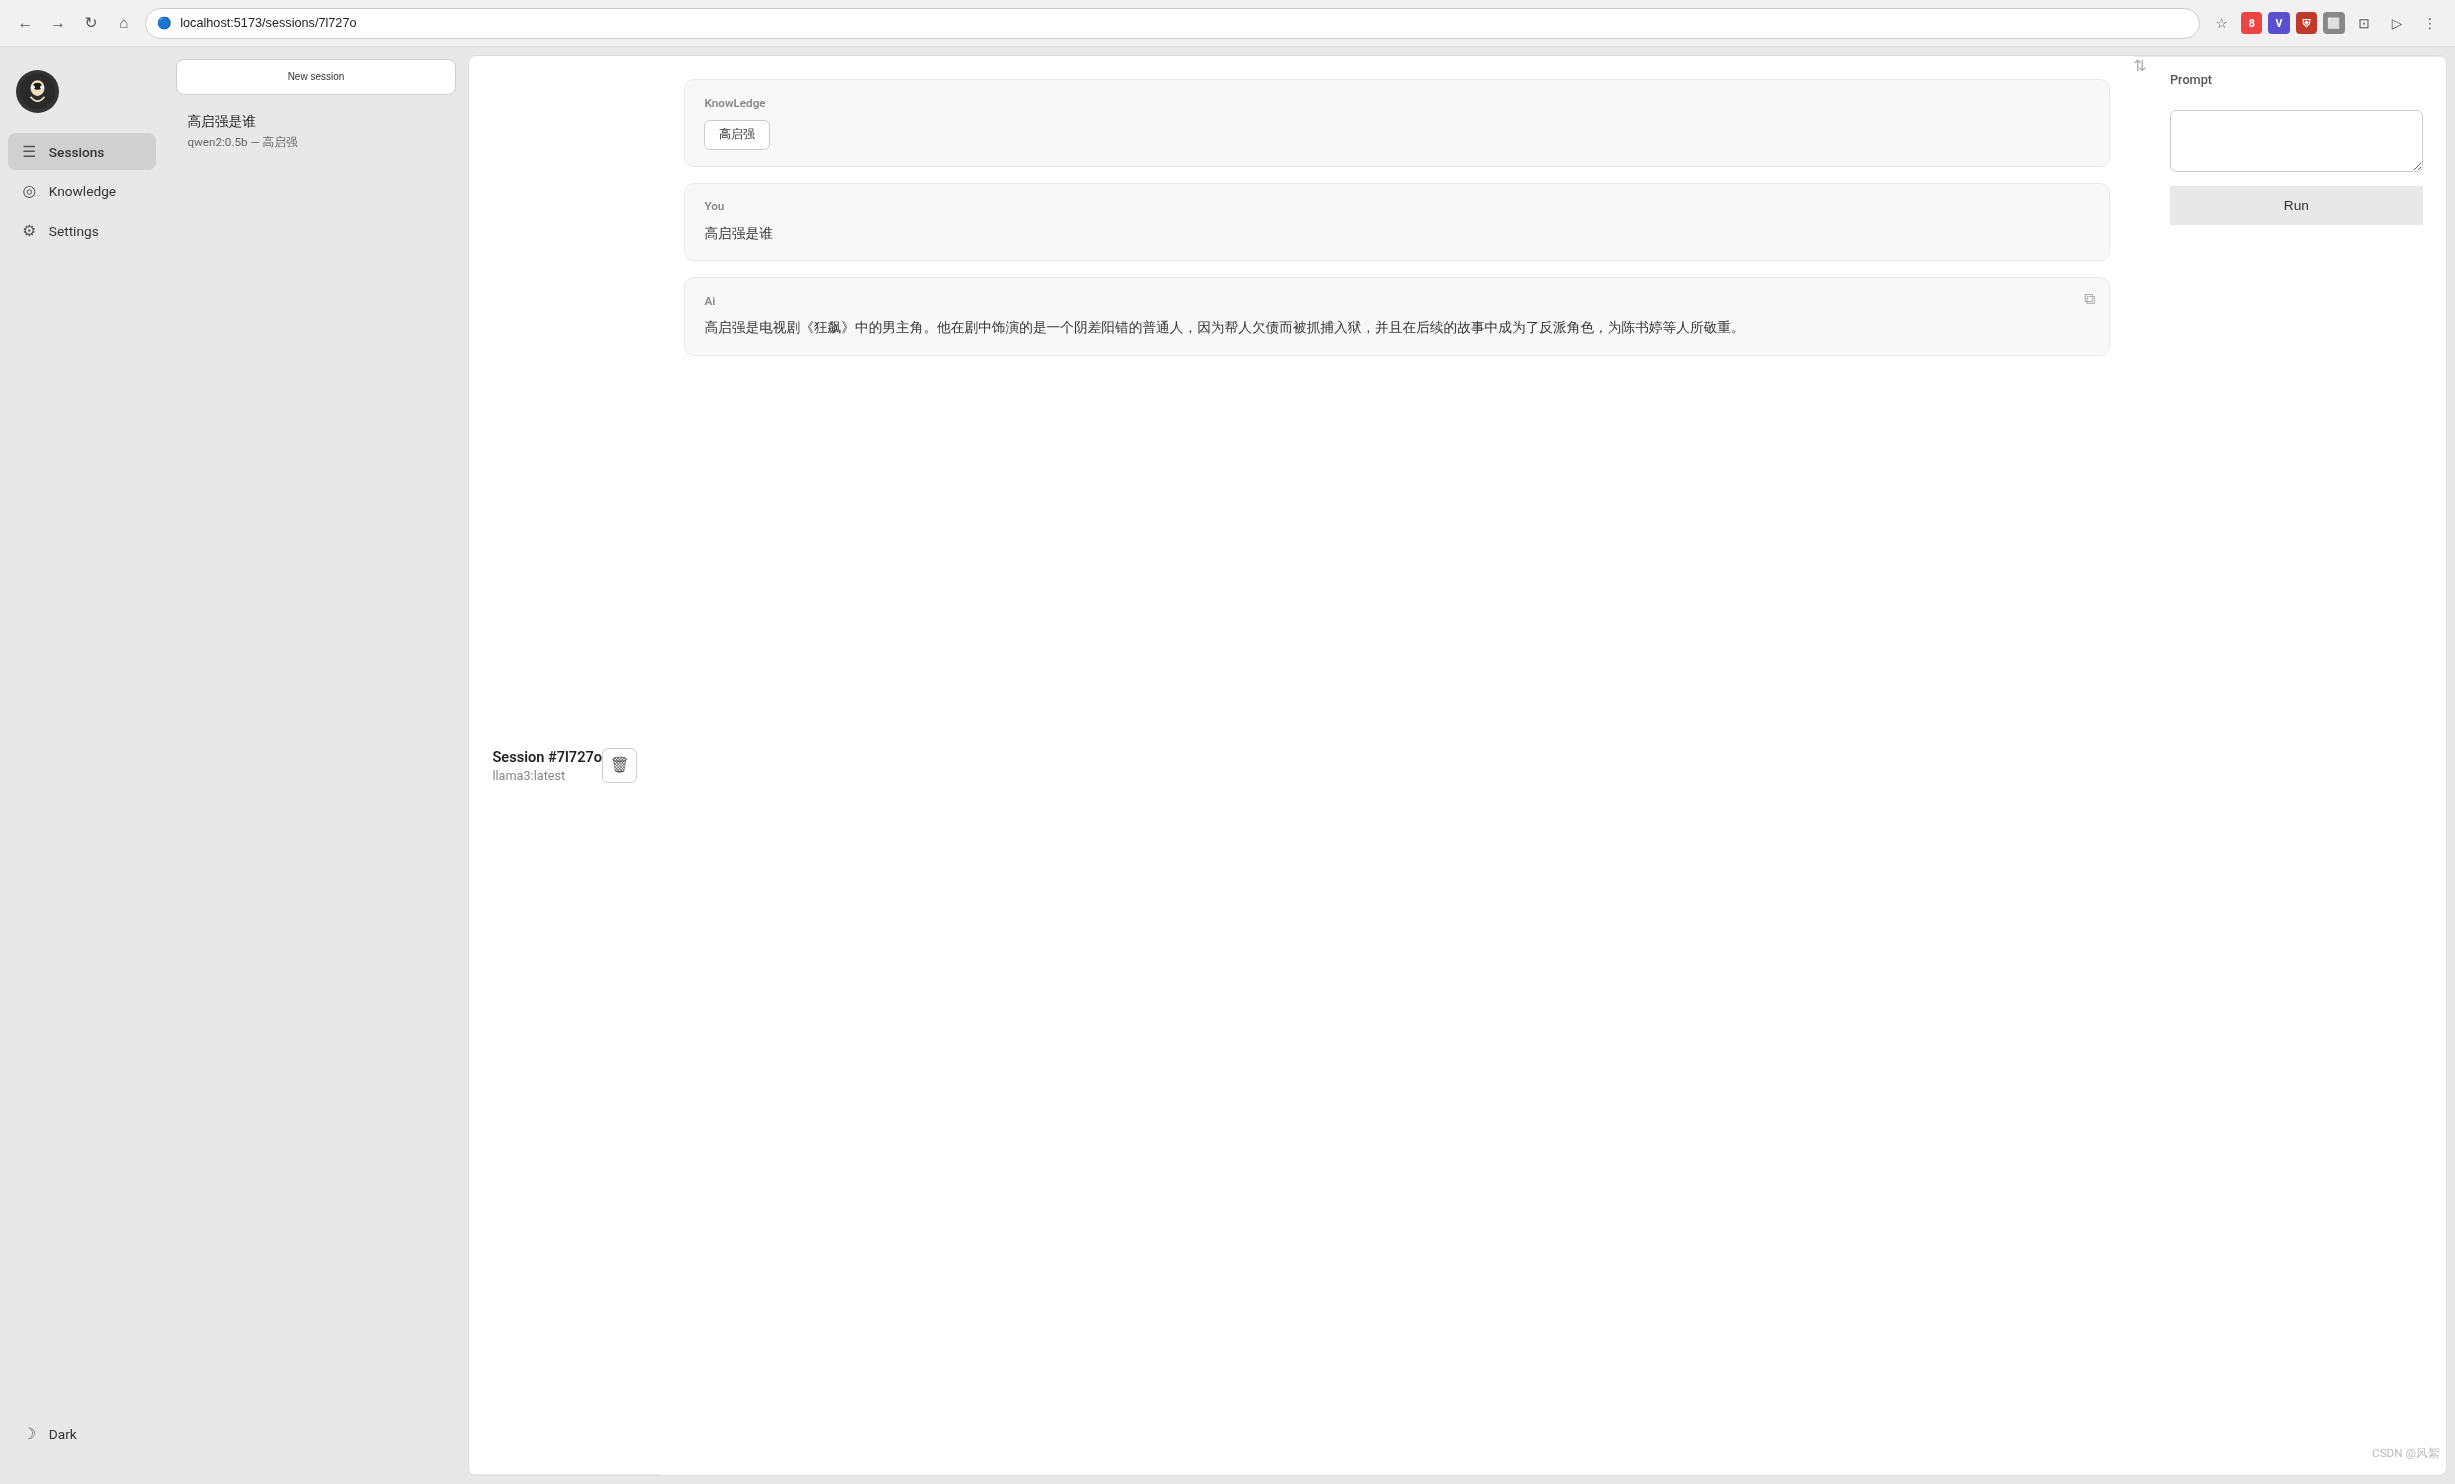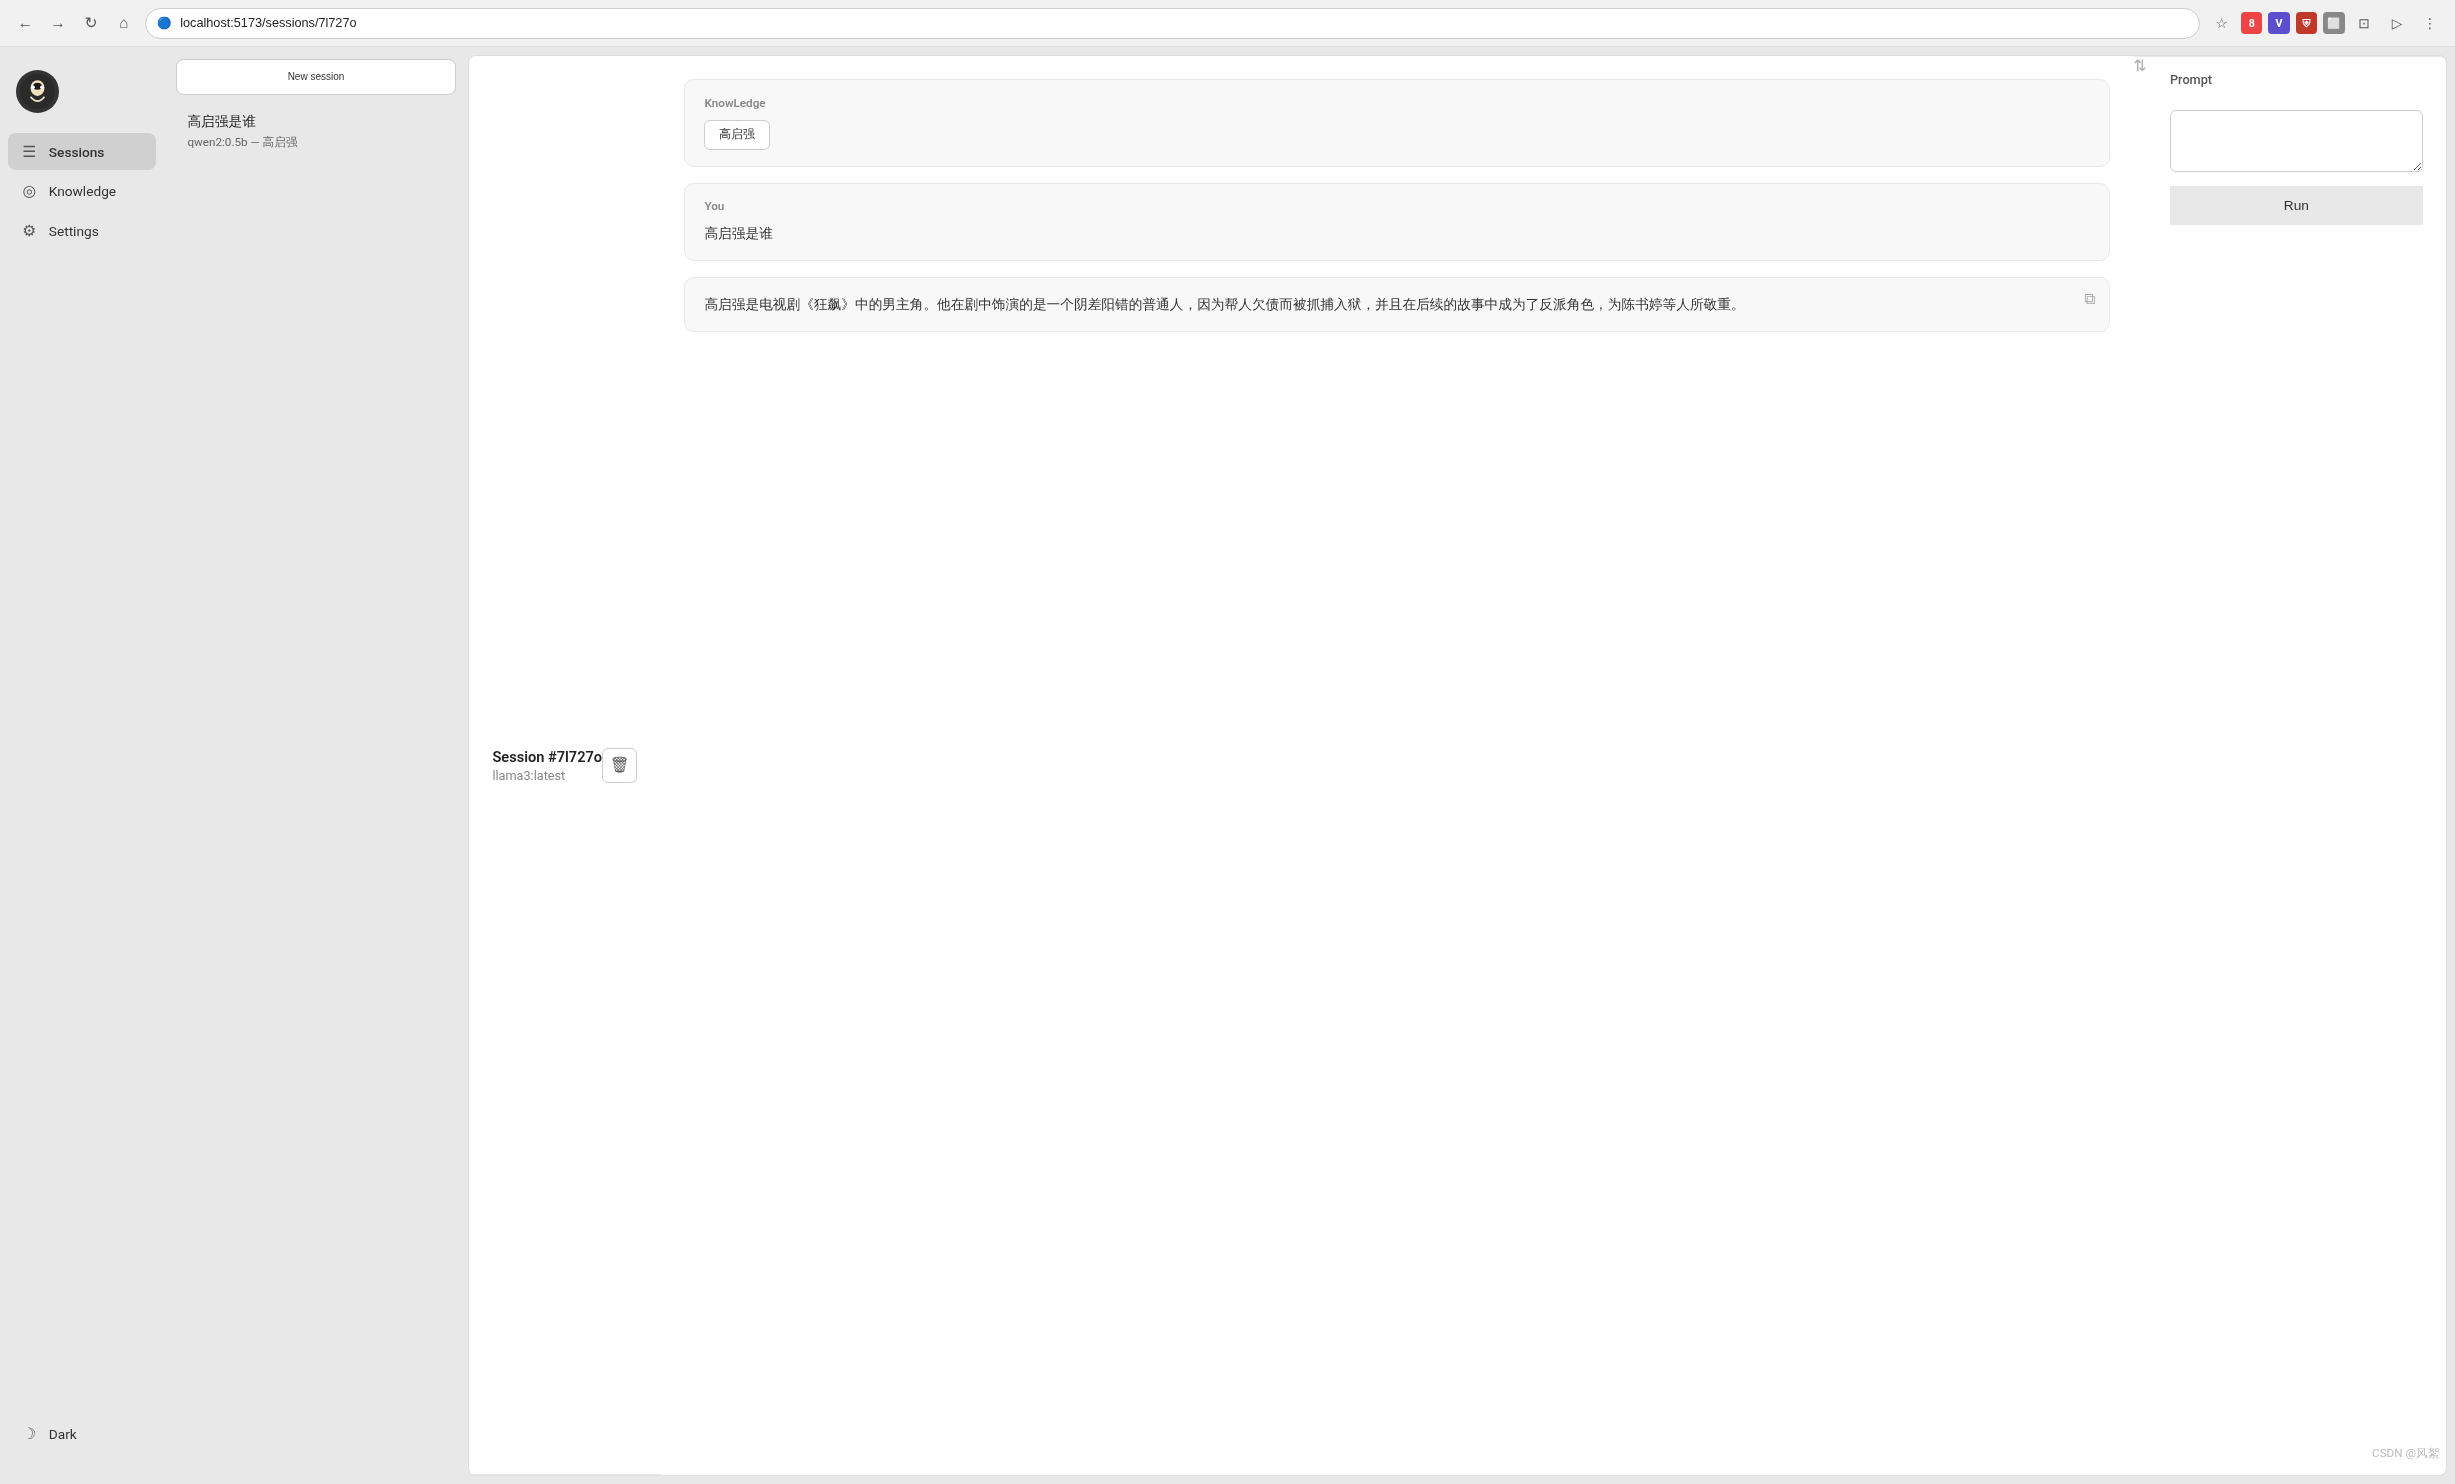--- a/index.html
+++ b/index.html
@@ -439,20 +439,21 @@
         <div class="message-role">KnowLedge</div>
         <span class="knowledge-tag">高启强</span>
       </div>
 
       <div class="message-block">
         <div class="message-role">You</div>
         <div class="message-text">高启强是谁</div>
       </div>
 
       <div class="message-block ai-message-block">
+        <div class="message-role">Ai</div>
         <button class="copy-btn" title="Copy">⧉</button>
         <div class="message-text">高启强是电视剧《狂飙》中的男主角。他在剧中饰演的是一个阴差阳错的普通人，因为帮人欠债而被抓捕入狱，并且在后续的故事中成为了反派角色，为陈书婷等人所敬重。</div>
       </div>
 
     </div>
 
     <div class="resize-handle">⇅</div>
 
     <div class="prompt-area">
       <div class="prompt-label">Prompt</div>

